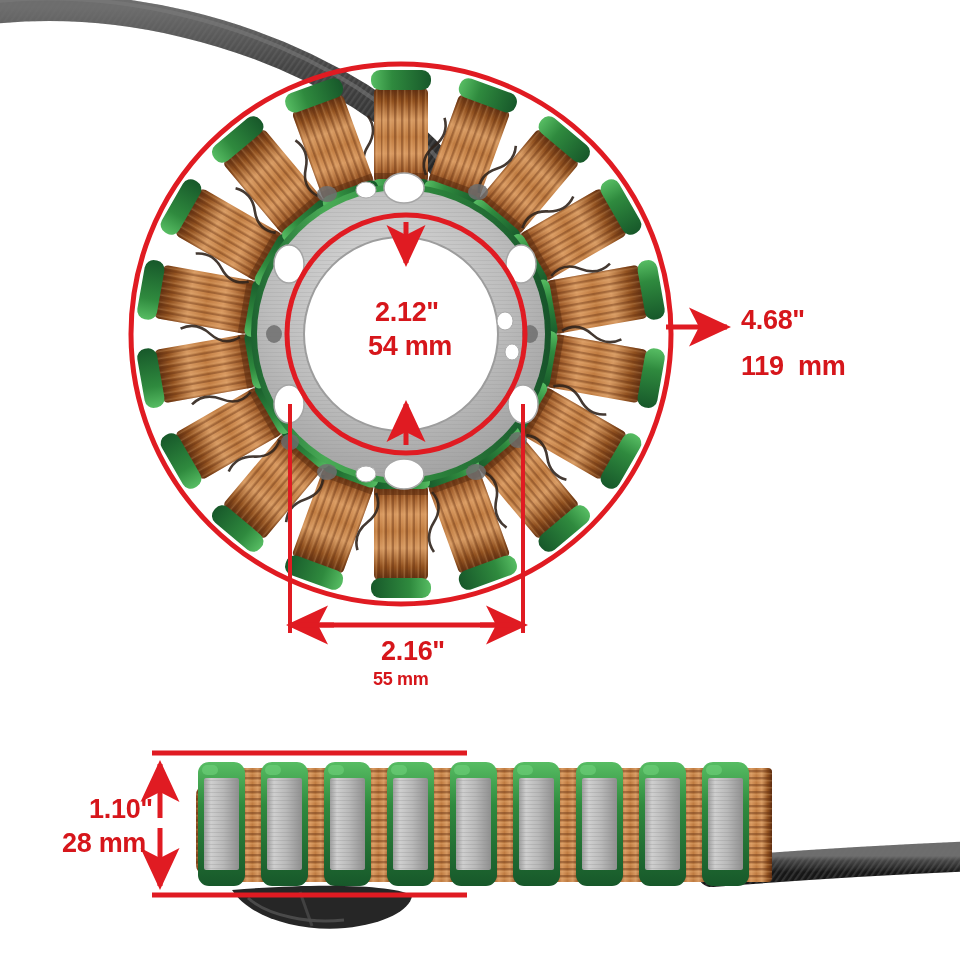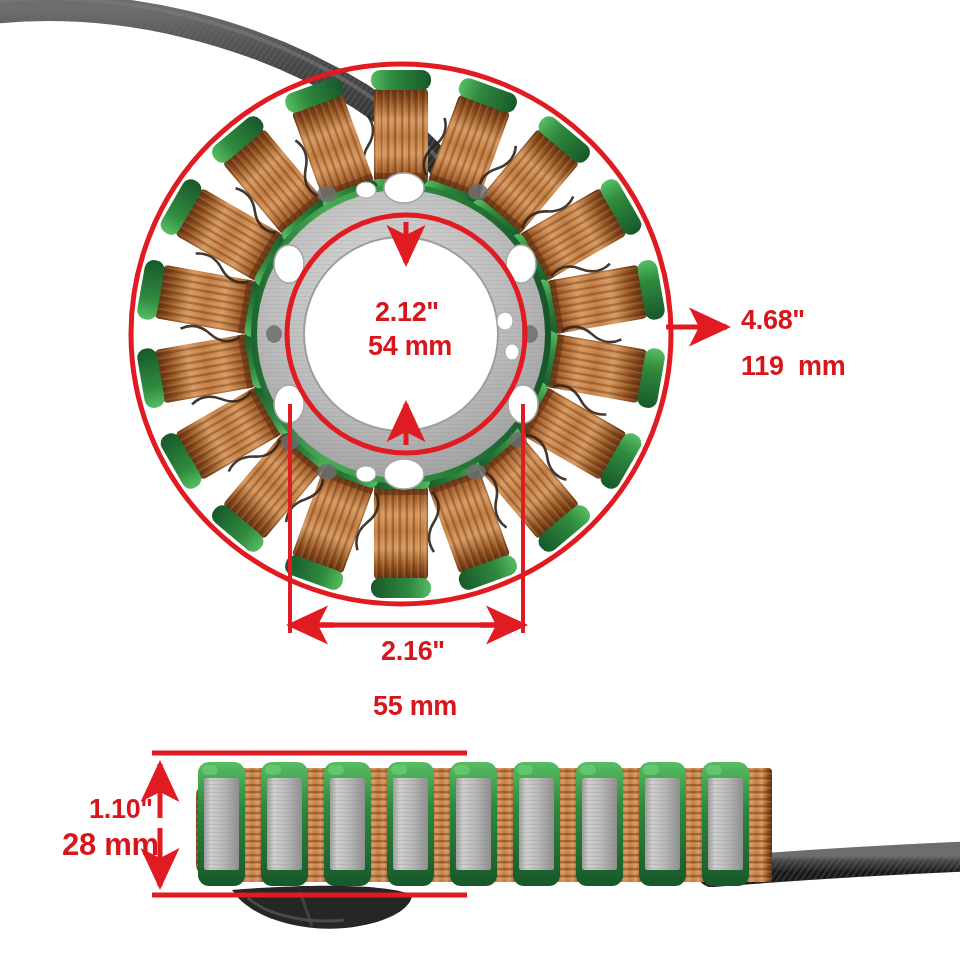--- a/index.html
+++ b/index.html
@@ -406,18 +406,18 @@
     <line x1="160" y1="828" x2="160" y2="886" class="rk" marker-end="url(#ah)"></line>
   </svg>
 
   <div class="dimtext" style="left:375px;top:298px;font-size:27px;">2.12"</div>
   <div class="dimtext" style="left:368px;top:332px;font-size:27px;text-align:right;">54 mm</div>
 
   <div class="dimtext" style="left:741px;top:306px;font-size:27px;">4.68"</div>
   <div class="dimtext" style="left:741px;top:352px;font-size:27px;">119  mm</div>
 
   <div class="dimtext" style="left:381px;top:637px;font-size:27px;">2.16"</div>
-  <div class="dimtext" style="left:373px;top:692px;font-size:27px;">55 mm</div>
+  <div class="dimtext" style="left:373px;top:670px;font-size:18px;">55 mm</div>
 
   <div class="dimtext" style="left:89px;top:795px;font-size:27px;">1.10"</div>
-  <div class="dimtext" style="left:62px;top:829px;font-size:31px;">28 mm</div>
+  <div class="dimtext" style="left:62px;top:829px;font-size:27px;">28 mm</div>
 
 </div>
 
 </body></html>

